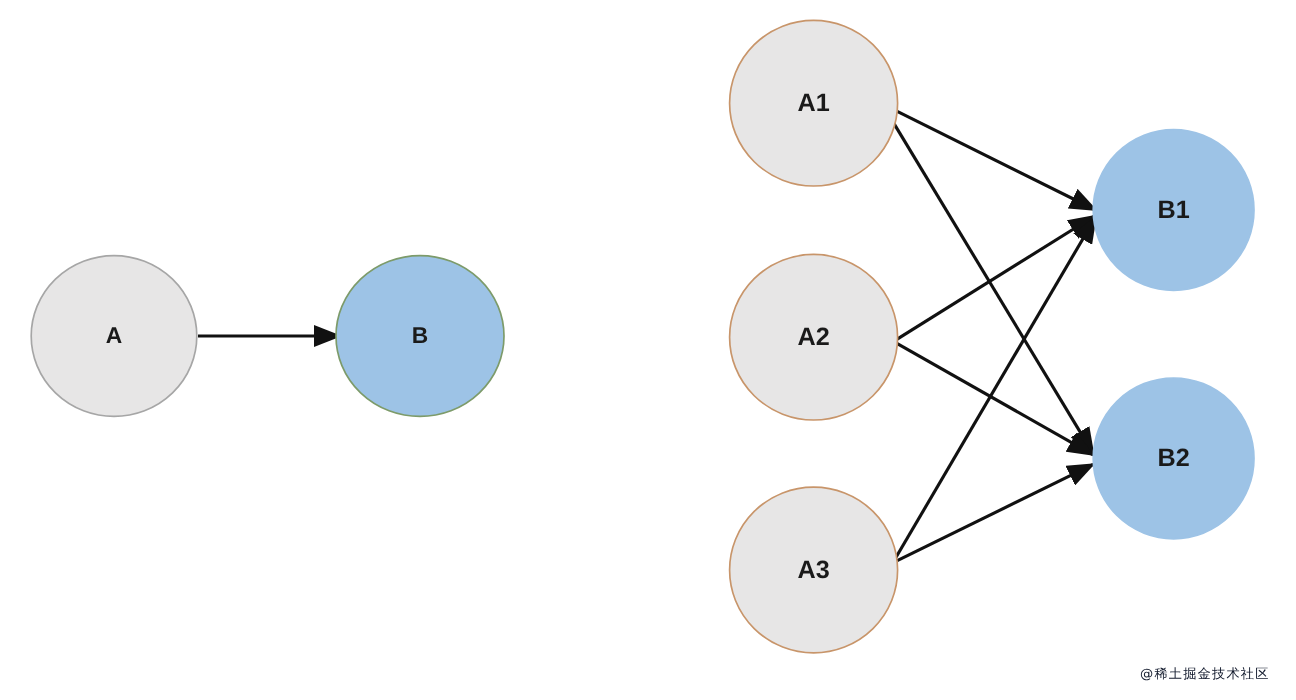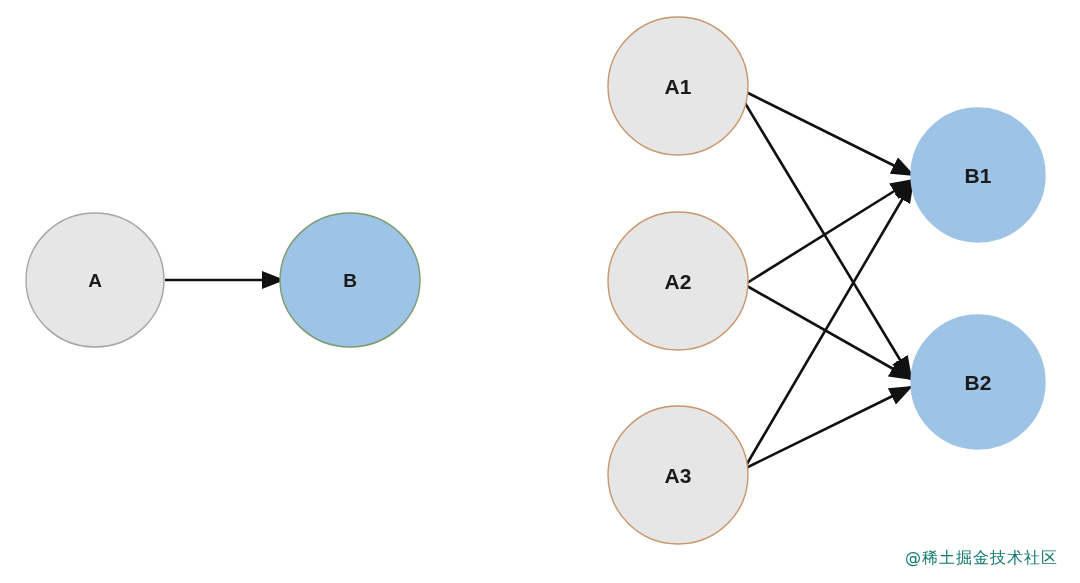--- a/index.html
+++ b/index.html
@@ -34,22 +34,22 @@
   .edge-line {
     stroke: #111111;
     stroke-width: 2.6;
     fill: none;
   }
   .watermark {
     position: absolute;
     right: 22px;
     bottom: 14px;
     font-family: "DejaVu Sans", sans-serif;
-    font-size: 16px;
-    color: #0f766e;
+    font-size: 11px;
+    color: #0f172a;
     letter-spacing: 1px;
     user-select: none;
     white-space: nowrap;
   }
 </style>
 </head>
 <body>
 
 <svg id="canvas" viewBox="0 0 1080 583">
   <defs>

